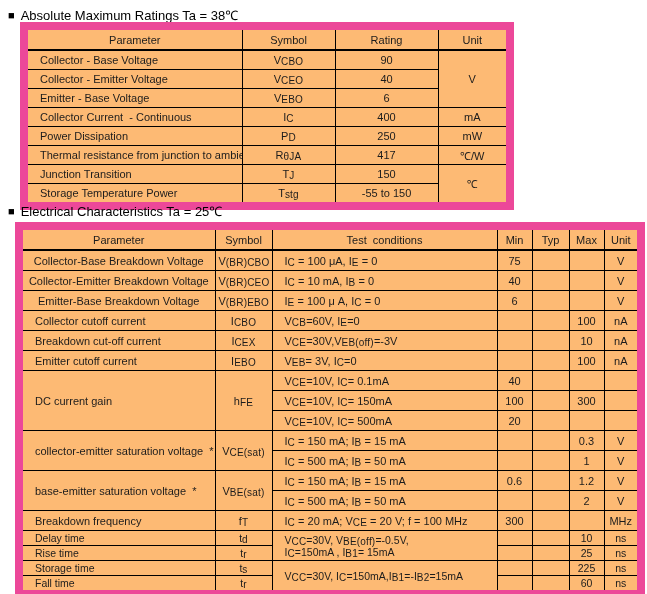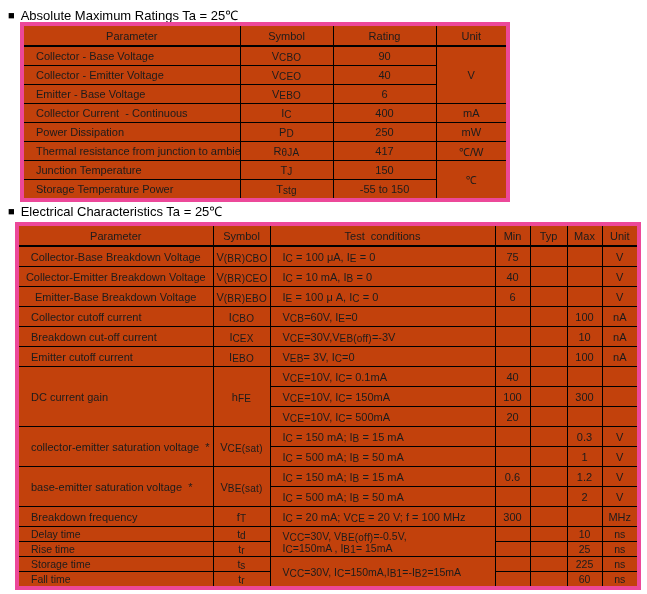--- a/index.html
+++ b/index.html
@@ -10,21 +10,21 @@
   }
   .section-title{
     position:absolute;left:8px;font-size:13px;color:#000;
     display:flex;align-items:center;gap:6px;white-space:pre;
   }
   #title1{top:6px;}
   #title2{top:202px;}
   .bullet{font-size:11px;line-height:1;position:relative;top:0.5px;}
   table{
     border-collapse:collapse;position:absolute;table-layout:fixed;
-    background:#c2410c;border:4px solid #ec4899;
+    background:#fdba74;border:8px solid #ec4899;
   }
   #t1{left:20px;top:22px;width:486px;}
   #t2{left:15px;top:222px;width:622px;}
   th,td{
     border:1px solid #000;font-size:11px;text-align:center;
     vertical-align:middle;padding:0 3px;white-space:pre;overflow:hidden;
     color:#1c1c1c;font-weight:normal;
   }
   th{border-bottom:2px solid #000;height:19px;}
   #t1 td{height:18px;}
@@ -34,21 +34,21 @@
   sub{
     font-size:10px;vertical-align:baseline;position:relative;top:1px;
     letter-spacing:0.2px;
   }
 </style>
 </head>
 <body>
 
 <div class="section-title" id="title1">
   <span class="bullet">■</span>
-  <span>Absolute Maximum Ratings Ta = 25℃</span>
+  <span>Absolute Maximum Ratings Ta = 38℃</span>
 </div>
 
 <table id="t1">
   <colgroup>
     <col style="width:218px">
       <col style="width:93px">
       <col style="width:103px">
       <col style="width:72px">
   </colgroup>
   <thead>
@@ -88,21 +88,21 @@
         <td>250</td>
         <td>mW</td>
       </tr>
       <tr>
         <td class="al">Thermal resistance from junction to ambient</td>
         <td>R<sub>θJA</sub></td>
         <td>417</td>
         <td>℃/W</td>
       </tr>
       <tr>
-        <td class="al">Junction Temperature</td>
+        <td class="al">Junction Transition</td>
         <td>T<sub>J</sub></td>
         <td>150</td>
         <td rowspan="2">℃</td>
       </tr>
       <tr>
         <td class="al">Storage Temperature Power</td>
         <td>T<sub>stg</sub></td>
         <td>-55 to 150</td>
       </tr>
     </tbody>

